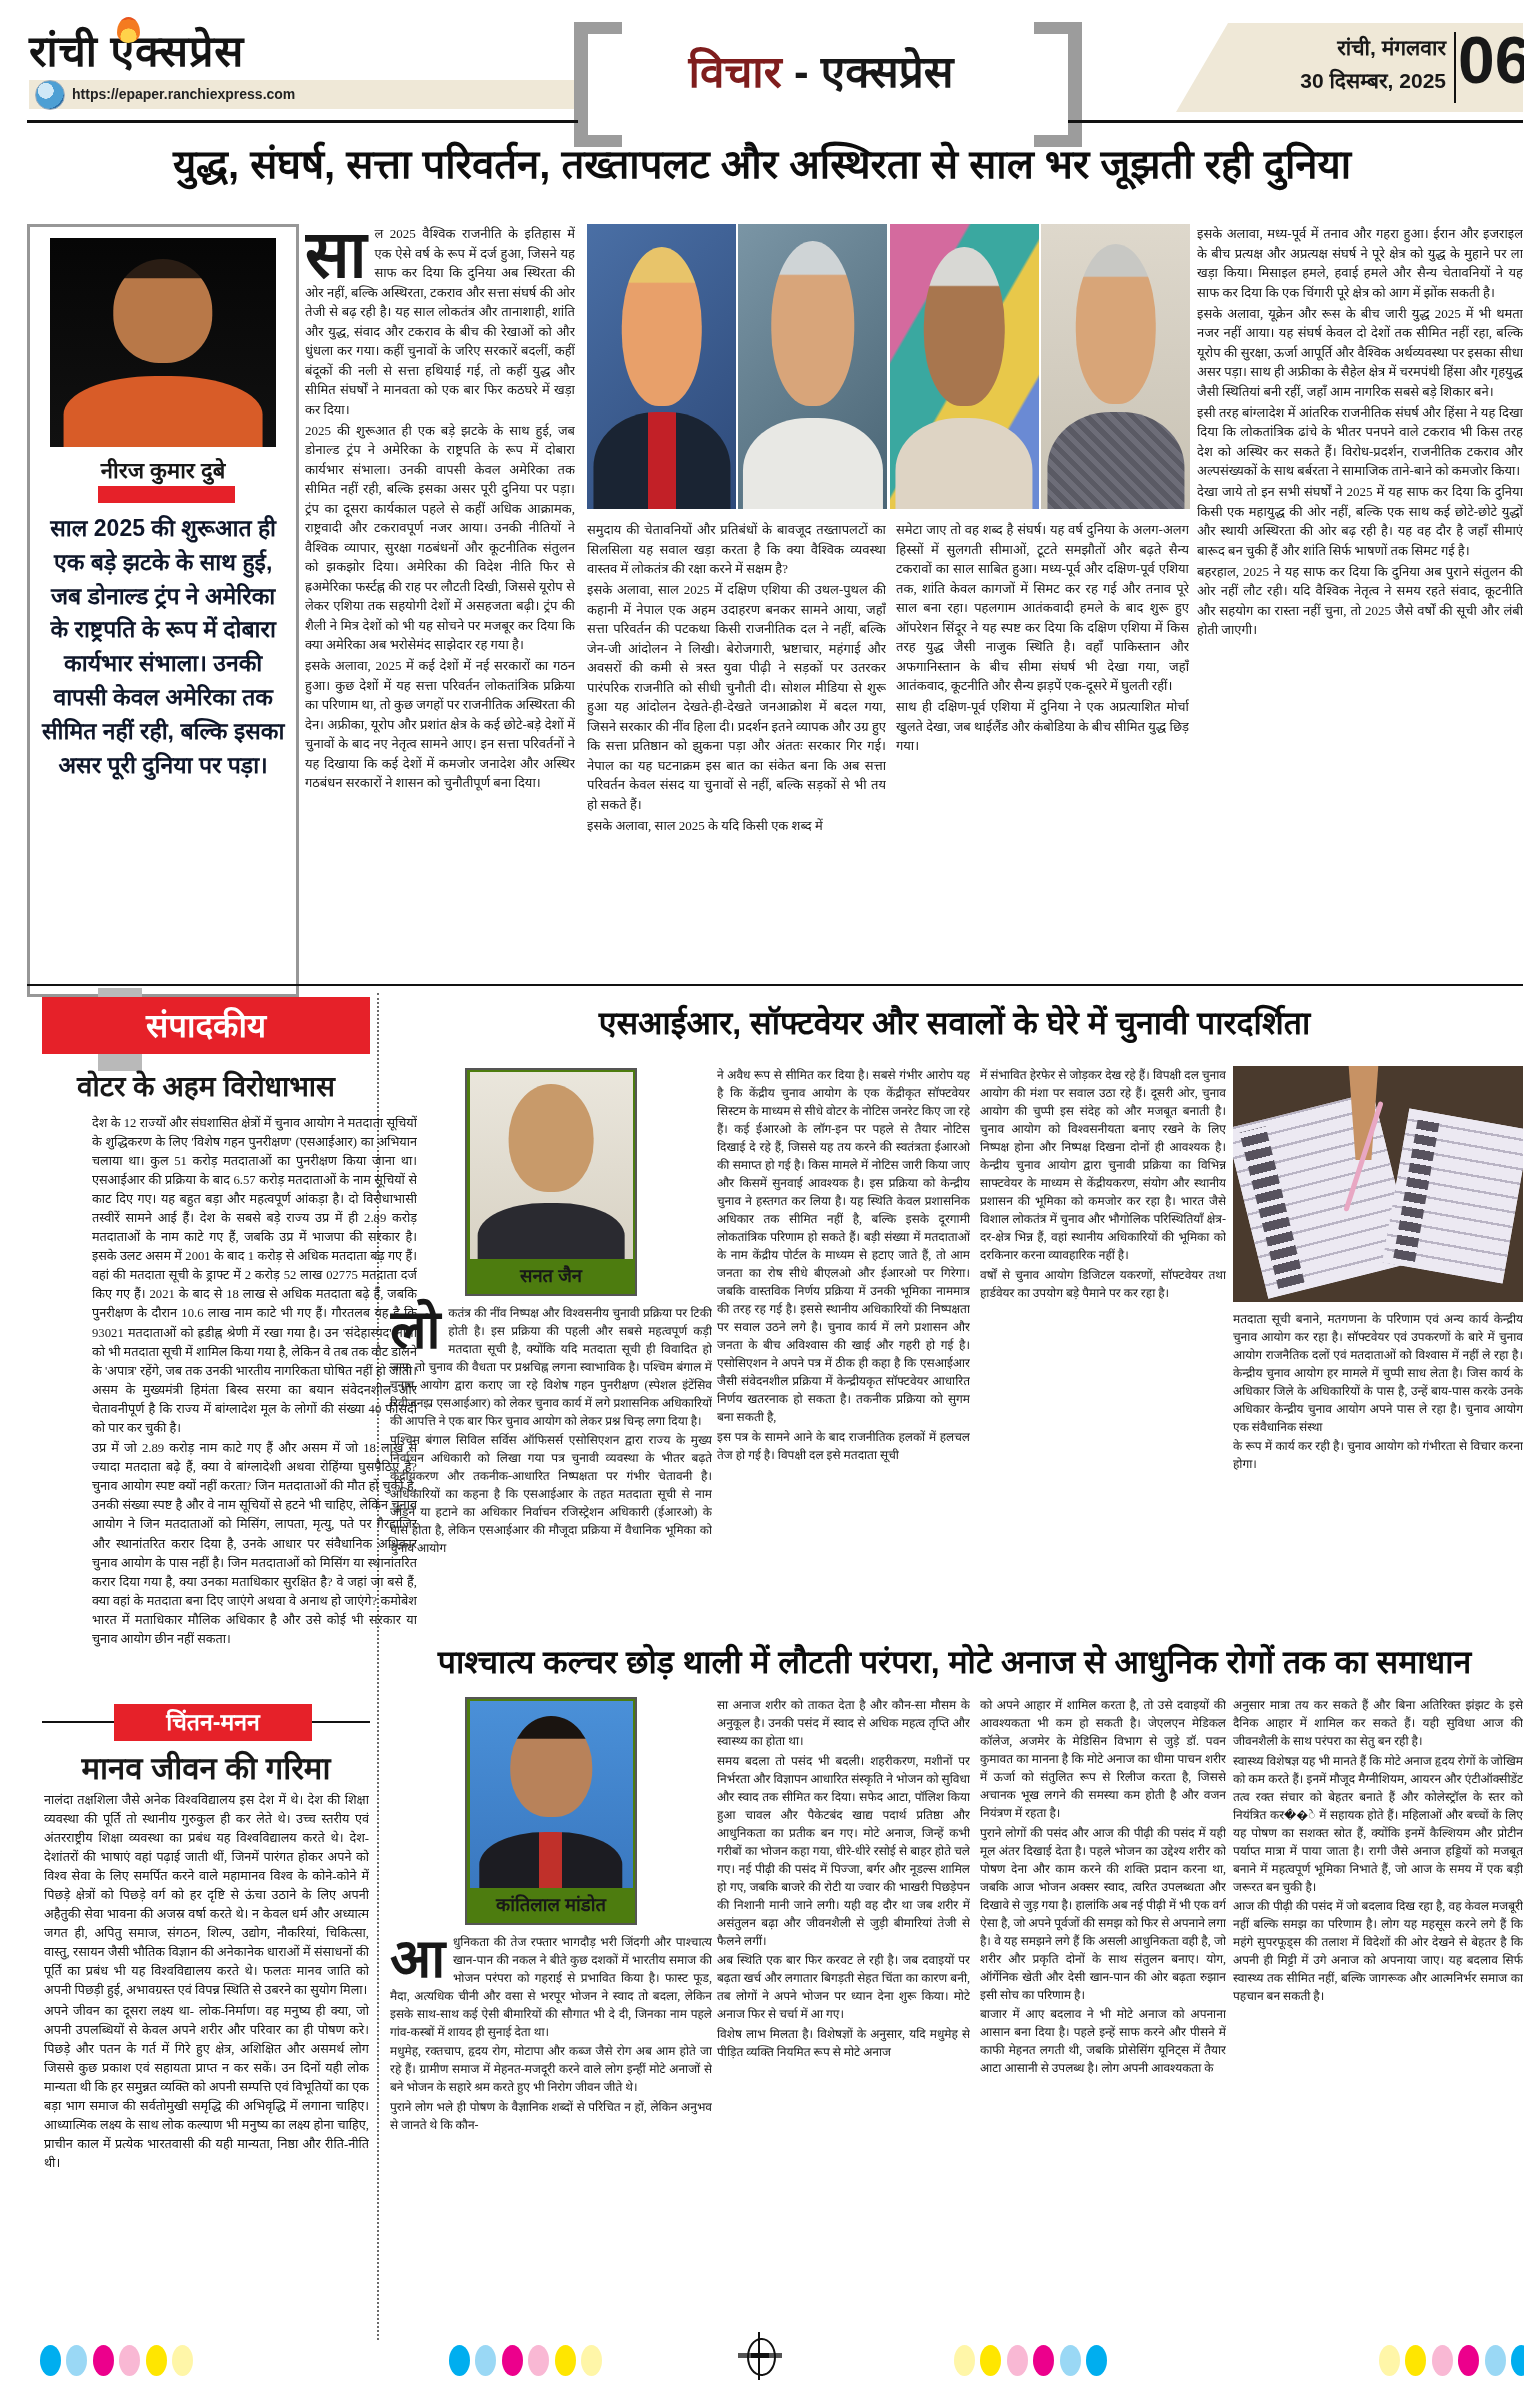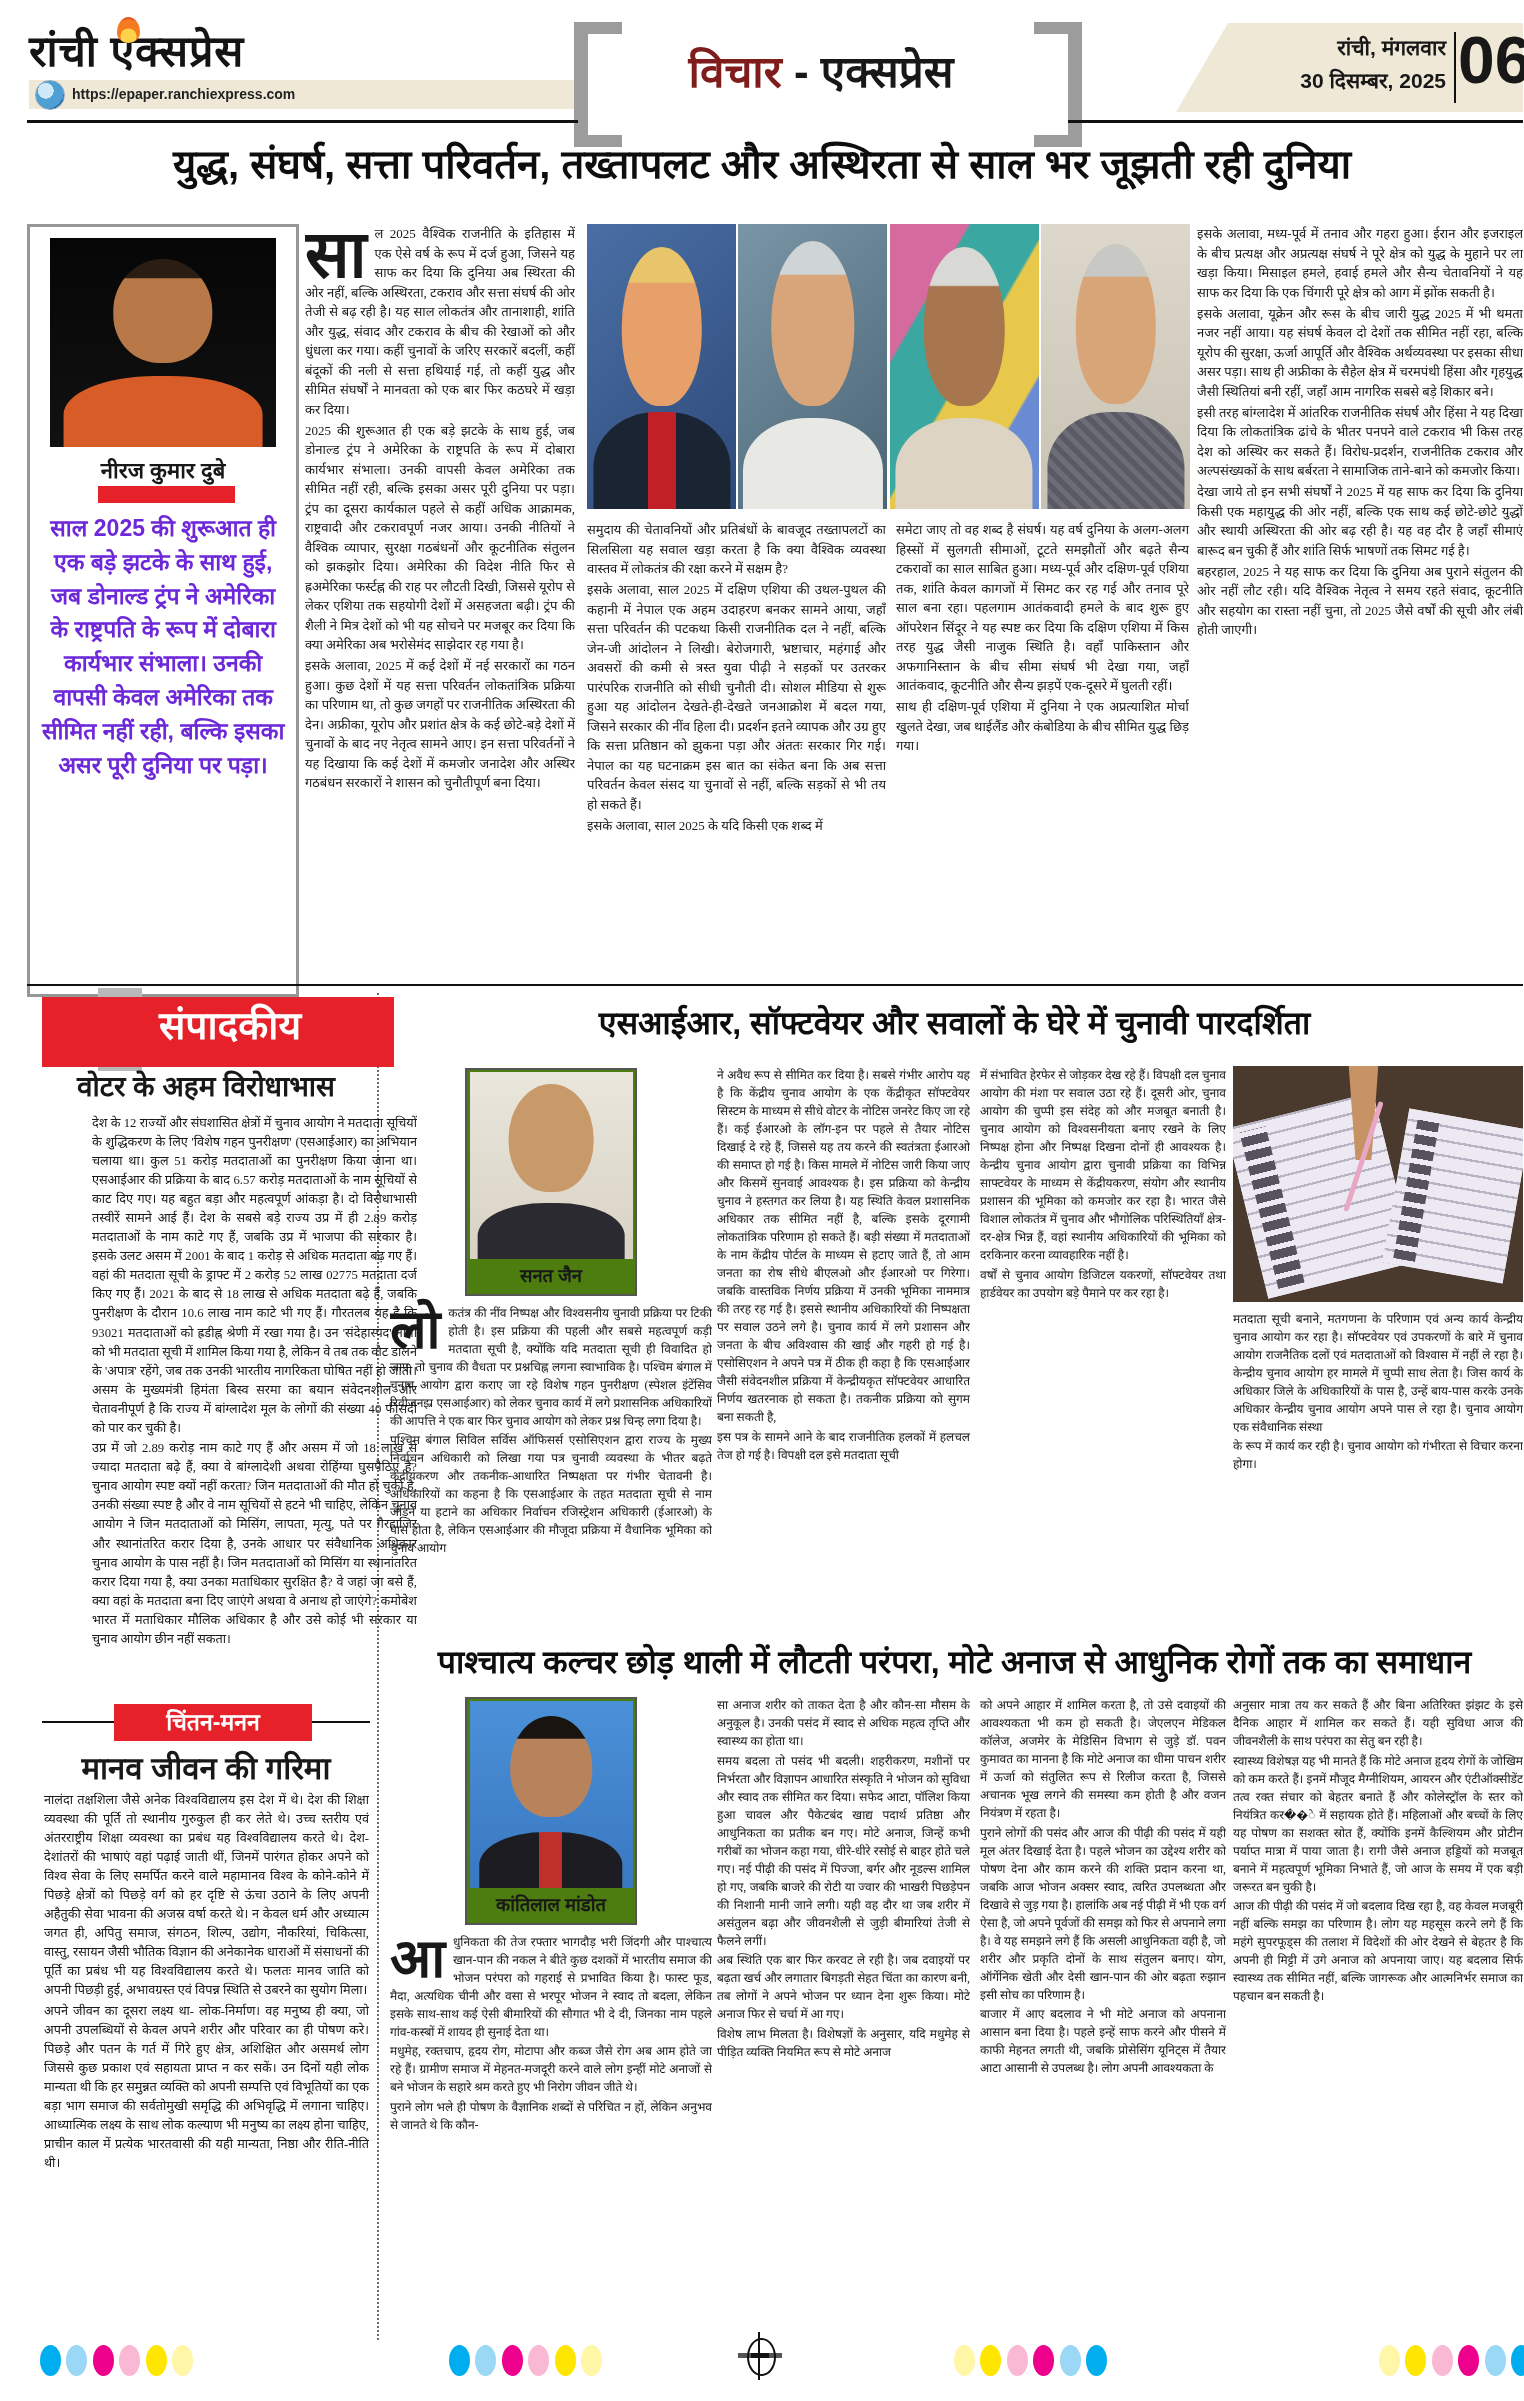--- a/index.html
+++ b/index.html
@@ -30,33 +30,33 @@
   .main-headline{left:0;top:135px;width:1524px;text-align:center;font-size:40px;font-weight:900;color:#0d0d0d;}
   .quote-box{left:27px;top:224px;width:266px;height:767px;border:3.8px solid #979797;background:#fff;}
   .lead-photo{position:absolute;left:20px;top:10.7px;width:226px;height:209px;
               background:linear-gradient(#060606,#111);overflow:hidden;}
   .person{position:relative;}
   .person .head{position:absolute;left:50%;transform:translateX(-50%);border-radius:50% 50% 46% 46%;}
   .person .body{position:absolute;left:50%;transform:translateX(-50%);border-radius:46% 46% 0 0;}
   .lead-author-name{position:absolute;left:0;top:227px;width:100%;text-align:center;font-size:22px;font-weight:800;}
   .red-bar{position:absolute;left:68px;top:259px;width:137px;height:17px;background:#e62129;}
   .pull-quote{position:absolute;left:10.7px;top:285px;width:245px;height:466px;overflow:hidden;
-              text-align:center;font-size:23px;line-height:1.47;font-weight:700;color:#6d28d9;}
+              text-align:center;font-size:23px;line-height:1.47;font-weight:700;color:#0f172a;}
   .photo-strip{left:587px;top:224px;width:603px;height:285px;display:flex;gap:2.3px;background:#fff;}
   .leader{flex:1;position:relative;overflow:hidden;}
   .col{position:absolute;overflow:hidden;text-align:justify;font-size:13px;line-height:1.5;}
   .col p{margin:0 0 1.5px 0;}
   .dropcap{float:left;font-size:66px;line-height:.82;font-weight:900;padding:3.1px 7.7px 0 0;font-family:"Liberation Sans",sans-serif;}
   .dropcap.sm{font-size:54px;}
   
   .dotted-div{left:377px;top:993px;height:1347px;width:0;border-left:2.3px dotted #6a6a6a;position:absolute;}
   
   .ed-gray{left:98px;top:988px;width:44px;height:83px;background:#b9b9b9;}
   .banner{background:#e62129;color:#fff;text-align:center;font-weight:900;}
-  .ed-banner{left:42px;top:997px;width:328px;height:70px;font-size:39px;line-height:57px;padding-left:24px;}
+  .ed-banner{left:42px;top:997px;width:328px;height:57px;font-size:33px;line-height:57px;}
   .ed-headline{left:42px;top:1066px;width:328px;text-align:center;font-size:28px;font-weight:900;}
   .ed-body{left:44px;top:1114px;width:325px;height:588px;font-size:12.7px;margin-left:48px;}
   .chintan-line{left:42px;top:1721px;width:328px;height:2.3px;background:#111;position:absolute;}
   .chintan-banner{left:114px;top:1704px;width:198px;height:37px;font-size:23px;line-height:37px;}
   .chintan-headline{left:42px;top:1746px;width:328px;text-align:center;font-size:31px;font-weight:900;}
   .chintan-body{left:44px;top:1791px;width:325px;height:545px;font-size:12.7px;}
   
   .art-headline{left:387px;width:1135px;text-align:center;font-size:32px;font-weight:900;color:#0d0d0d;}
   .author-box{width:163px;margin:3.1px auto 7.7px auto;border:2.3px solid #555;background:#4d7c0f;padding:2.3px;}
   .author-box .ph{width:100%;height:187px;position:relative;overflow:hidden;}

